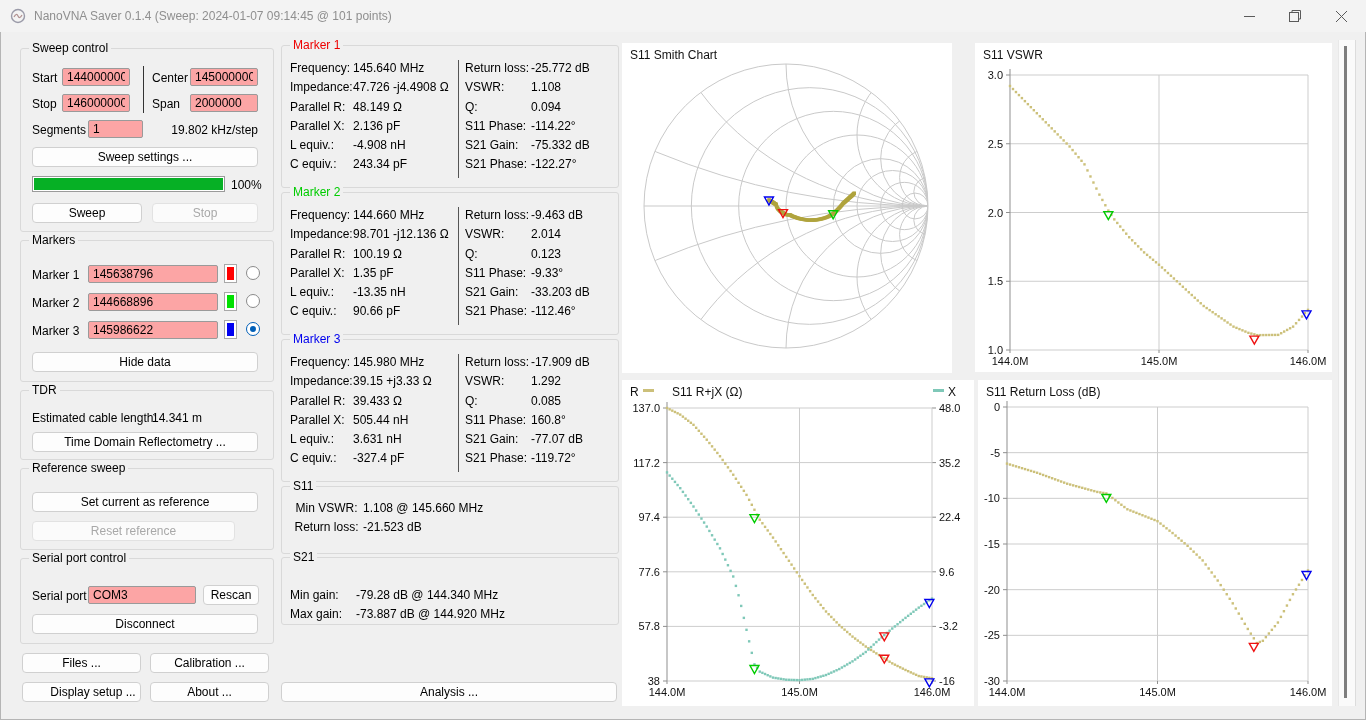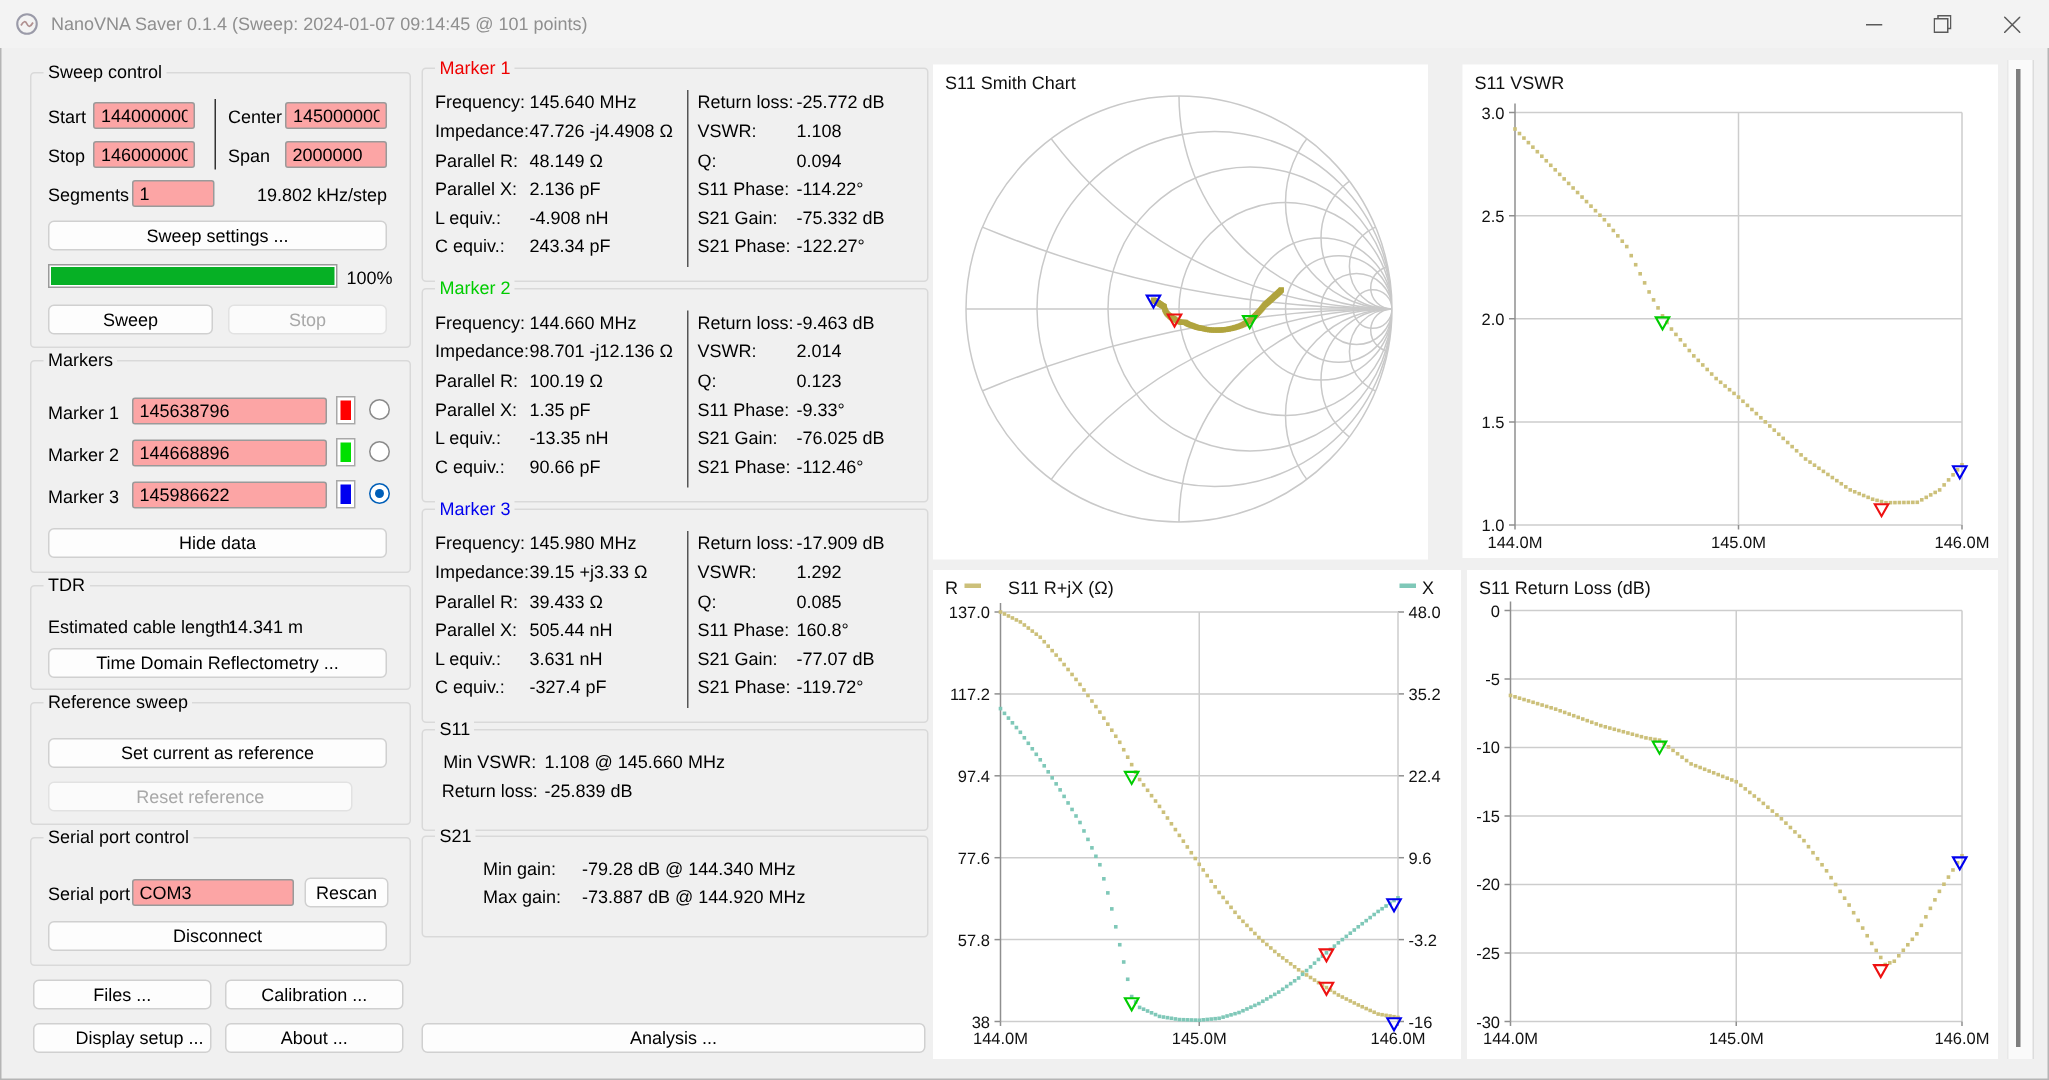--- a/index.html
+++ b/index.html
@@ -230,21 +230,21 @@
         <div class="mbox-row">
           <div class="mbox-lbl" style="width: 66px;">Q:</div>
           <div>0.123</div>
         </div>
         <div class="mbox-row">
           <div class="mbox-lbl" style="width: 66px;">S11 Phase:</div>
           <div>-9.33°</div>
         </div>
         <div class="mbox-row">
           <div class="mbox-lbl" style="width: 66px;">S21 Gain:</div>
-          <div>-76.025 dB</div>
+          <div>-33.203 dB</div>
         </div>
         <div class="mbox-row">
           <div class="mbox-lbl" style="width: 66px;">S21 Phase:</div>
           <div>-112.46°</div>
         </div>
       </div>
       <div class="vline" style="left: 176px; top: 14px; height: 118px; background: rgb(85, 85, 85);"></div>
     </div>
     <div class="group" style="left: 281px; top: 339px; width: 336px; height: 141px;">
       <span class="gtitle" style="color: rgb(0, 0, 238);">Marker 3</span>
@@ -306,28 +306,28 @@
 
   <div class="group" style="left:281px;top:486px;width:336px;height:66px;text-align:center;">
     <span class="gtitle">S11</span>
     <div style="position:absolute;left:8px;top:12px;right:6px;">
       <div class="mbox-row">
           <div class="mbox-lbl" style="width:73px;">Min VSWR:</div>
           <div>1.108 @ 145.660 MHz</div>
         </div>
       <div class="mbox-row">
           <div class="mbox-lbl" style="width:73px;">Return loss:</div>
-          <div>-25.839 dB</div>
+          <div>-21.523 dB</div>
         </div>
     </div>
   </div>
 
   <div class="group" style="left:281px;top:557px;width:336px;height:66px;">
     <span class="gtitle">S21</span>
-    <div style="position:absolute;left:8px;top:12px;right:6px;margin-left:32px;">
+    <div style="position:absolute;left:8px;top:28px;right:6px;">
       <div class="mbox-row">
           <div class="mbox-lbl" style="width:66px;">Min gain:</div>
           <div>-79.28 dB @ 144.340 MHz</div>
         </div>
       <div class="mbox-row">
           <div class="mbox-lbl" style="width:66px;">Max gain:</div>
           <div>-73.887 dB @ 144.920 MHz</div>
         </div>
     </div>
   </div>

